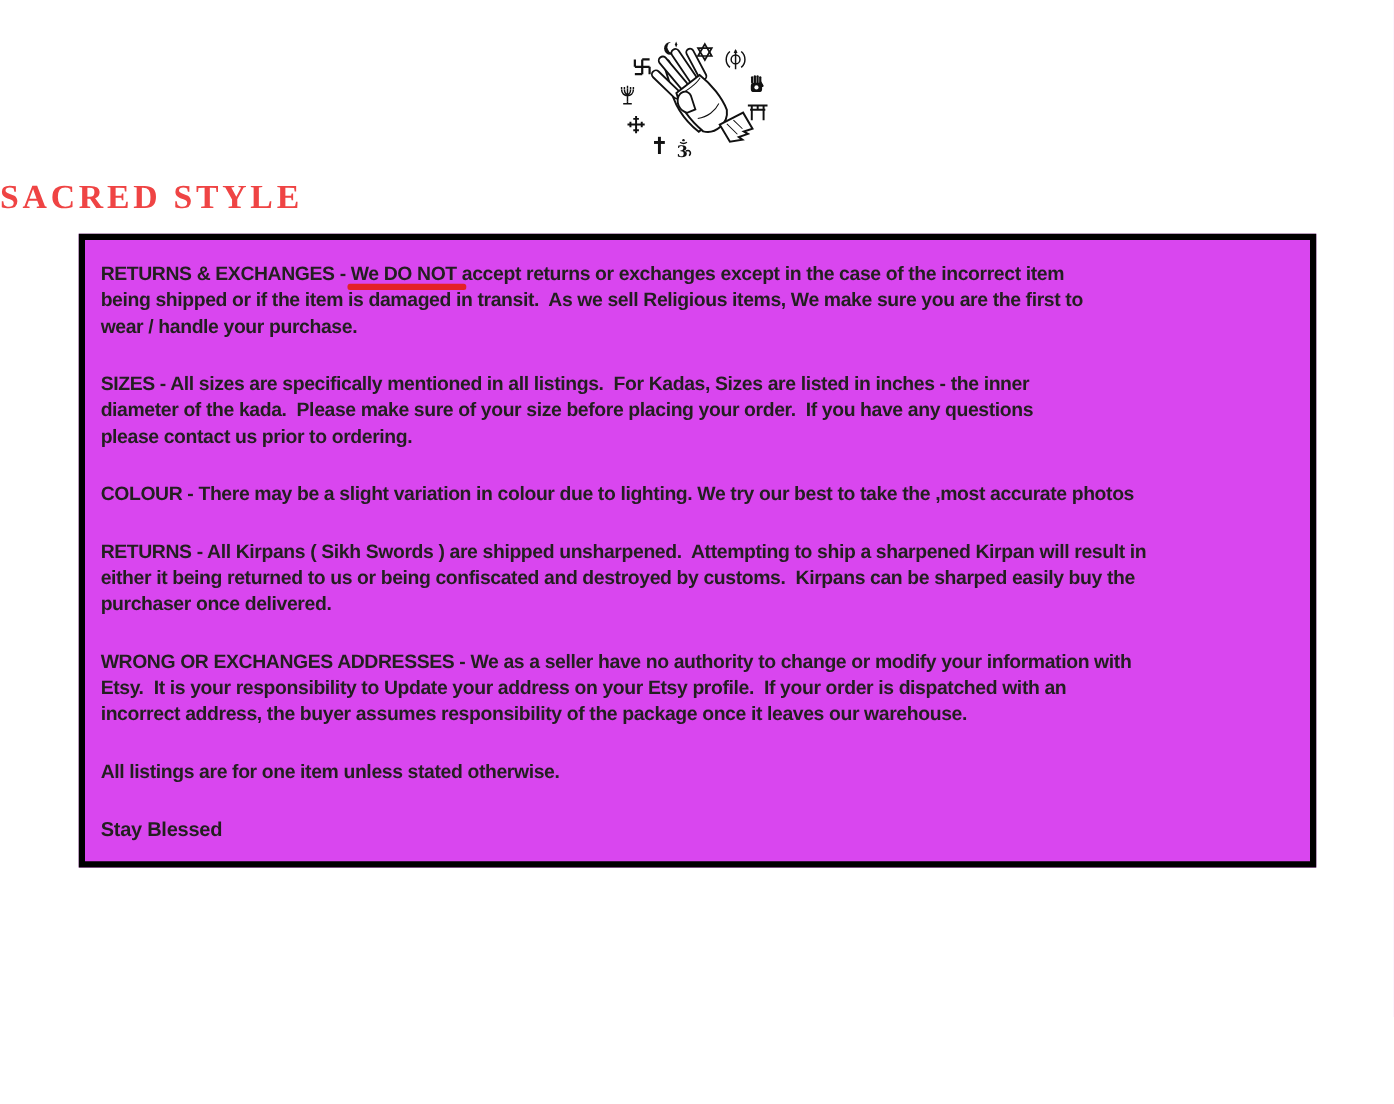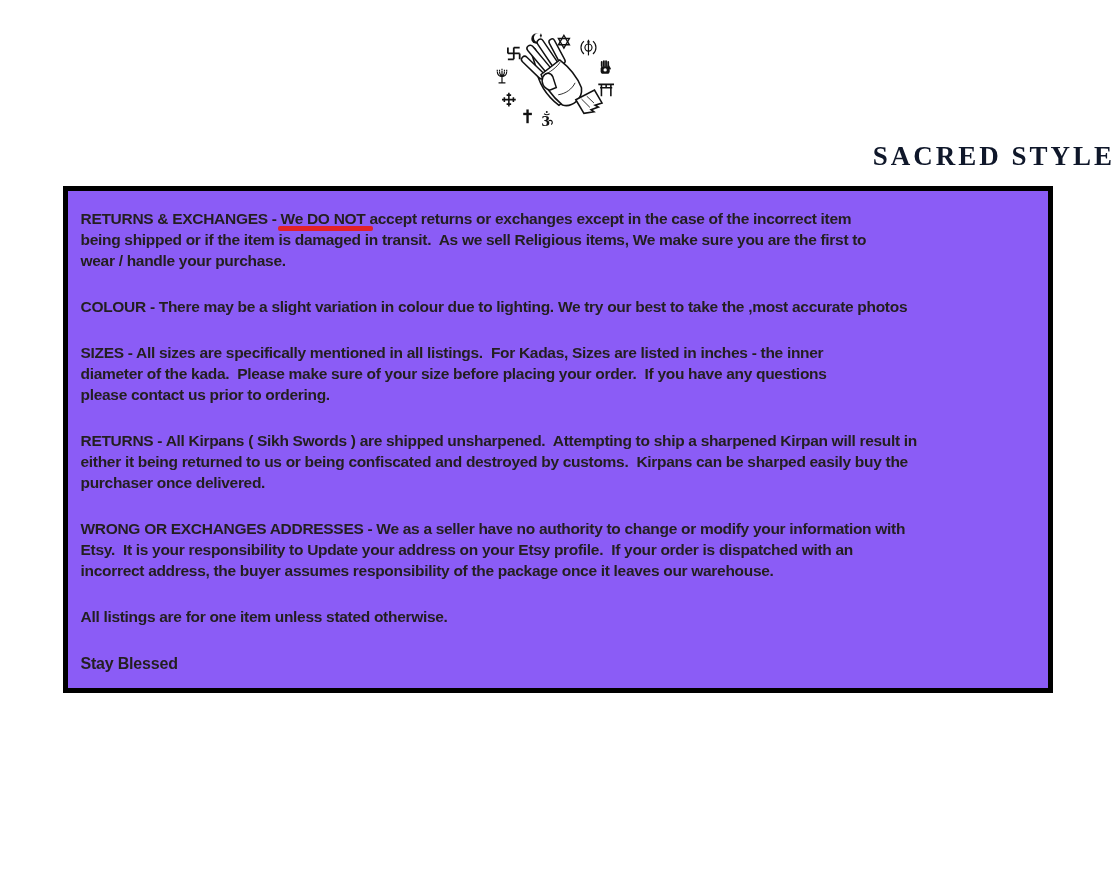--- a/index.html
+++ b/index.html
@@ -13,29 +13,29 @@
     padding-top: 22px;
     text-align: center;
   }
   .logo-svg { display: inline-block; }
   .brand {
     margin-top: 2px;
     font-family: "Liberation Serif", "DejaVu Serif", serif;
     font-weight: bold;
     font-size: 27px;
     letter-spacing: 3px;
-    color: #0f172a;
-    text-align: right;
+    color: #ef4444;
+    text-align: left;
   }
   .policy-box {
     width: 990px;
     margin: 14px auto 0 auto;
     border: 5px solid #000000;
     padding: 17px 8px 12px 13px;
-    background: #8b5cf6;
+    background: #d946ef;
   }
   .para {
     font-weight: bold;
     font-size: 15.5px;
     line-height: 21px;
     letter-spacing: -0.3px;
     color: #231f20;
     white-space: pre-wrap;
     margin: 0 0 25px 0;
   }
@@ -146,25 +146,25 @@
 
   <div class="brand">SACRED STYLE</div>
 </div>
 
 <div class="policy-box">
   <p class="para"><span>RETURNS &amp; EXCHANGES</span><span> - </span><span class="emph">We DO NOT </span><span>accept returns or exchanges except in the case of the incorrect item
 being shipped or if the item is damaged in transit.  As we sell Religious items, We make sure you are the first to
 wear / handle your purchase.</span></p>
 
 
-  <p class="para"><span>COLOUR</span><span> - </span><span>There may be a slight variation in colour due to lighting. We try our best to take the ,most accurate photos</span></p>
-
   <p class="para"><span>SIZES</span><span> - </span><span>All sizes are specifically mentioned in all listings.  For Kadas, Sizes are listed in inches - the inner
 diameter of the kada.  Please make sure of your size before placing your order.  If you have any questions
 please contact us prior to ordering.</span></p>
+
+  <p class="para"><span>COLOUR</span><span> - </span><span>There may be a slight variation in colour due to lighting. We try our best to take the ,most accurate photos</span></p>
 
   <p class="para"><span>RETURNS</span><span> - </span><span>All Kirpans ( Sikh Swords ) are shipped unsharpened.  Attempting to ship a sharpened Kirpan will result in
 either it being returned to us or being confiscated and destroyed by customs.  Kirpans can be sharped easily buy the
 purchaser once delivered.</span></p>
 
   <p class="para"><span>WRONG OR EXCHANGES ADDRESSES</span><span> - </span><span>We as a seller have no authority to change or modify your information with
 Etsy.  It is your responsibility to Update your address on your Etsy profile.  If your order is dispatched with an
 incorrect address, the buyer assumes responsibility of the package once it leaves our warehouse.</span></p>
 
   <p class="para"><span>All listings are for one item unless stated otherwise.</span></p>

